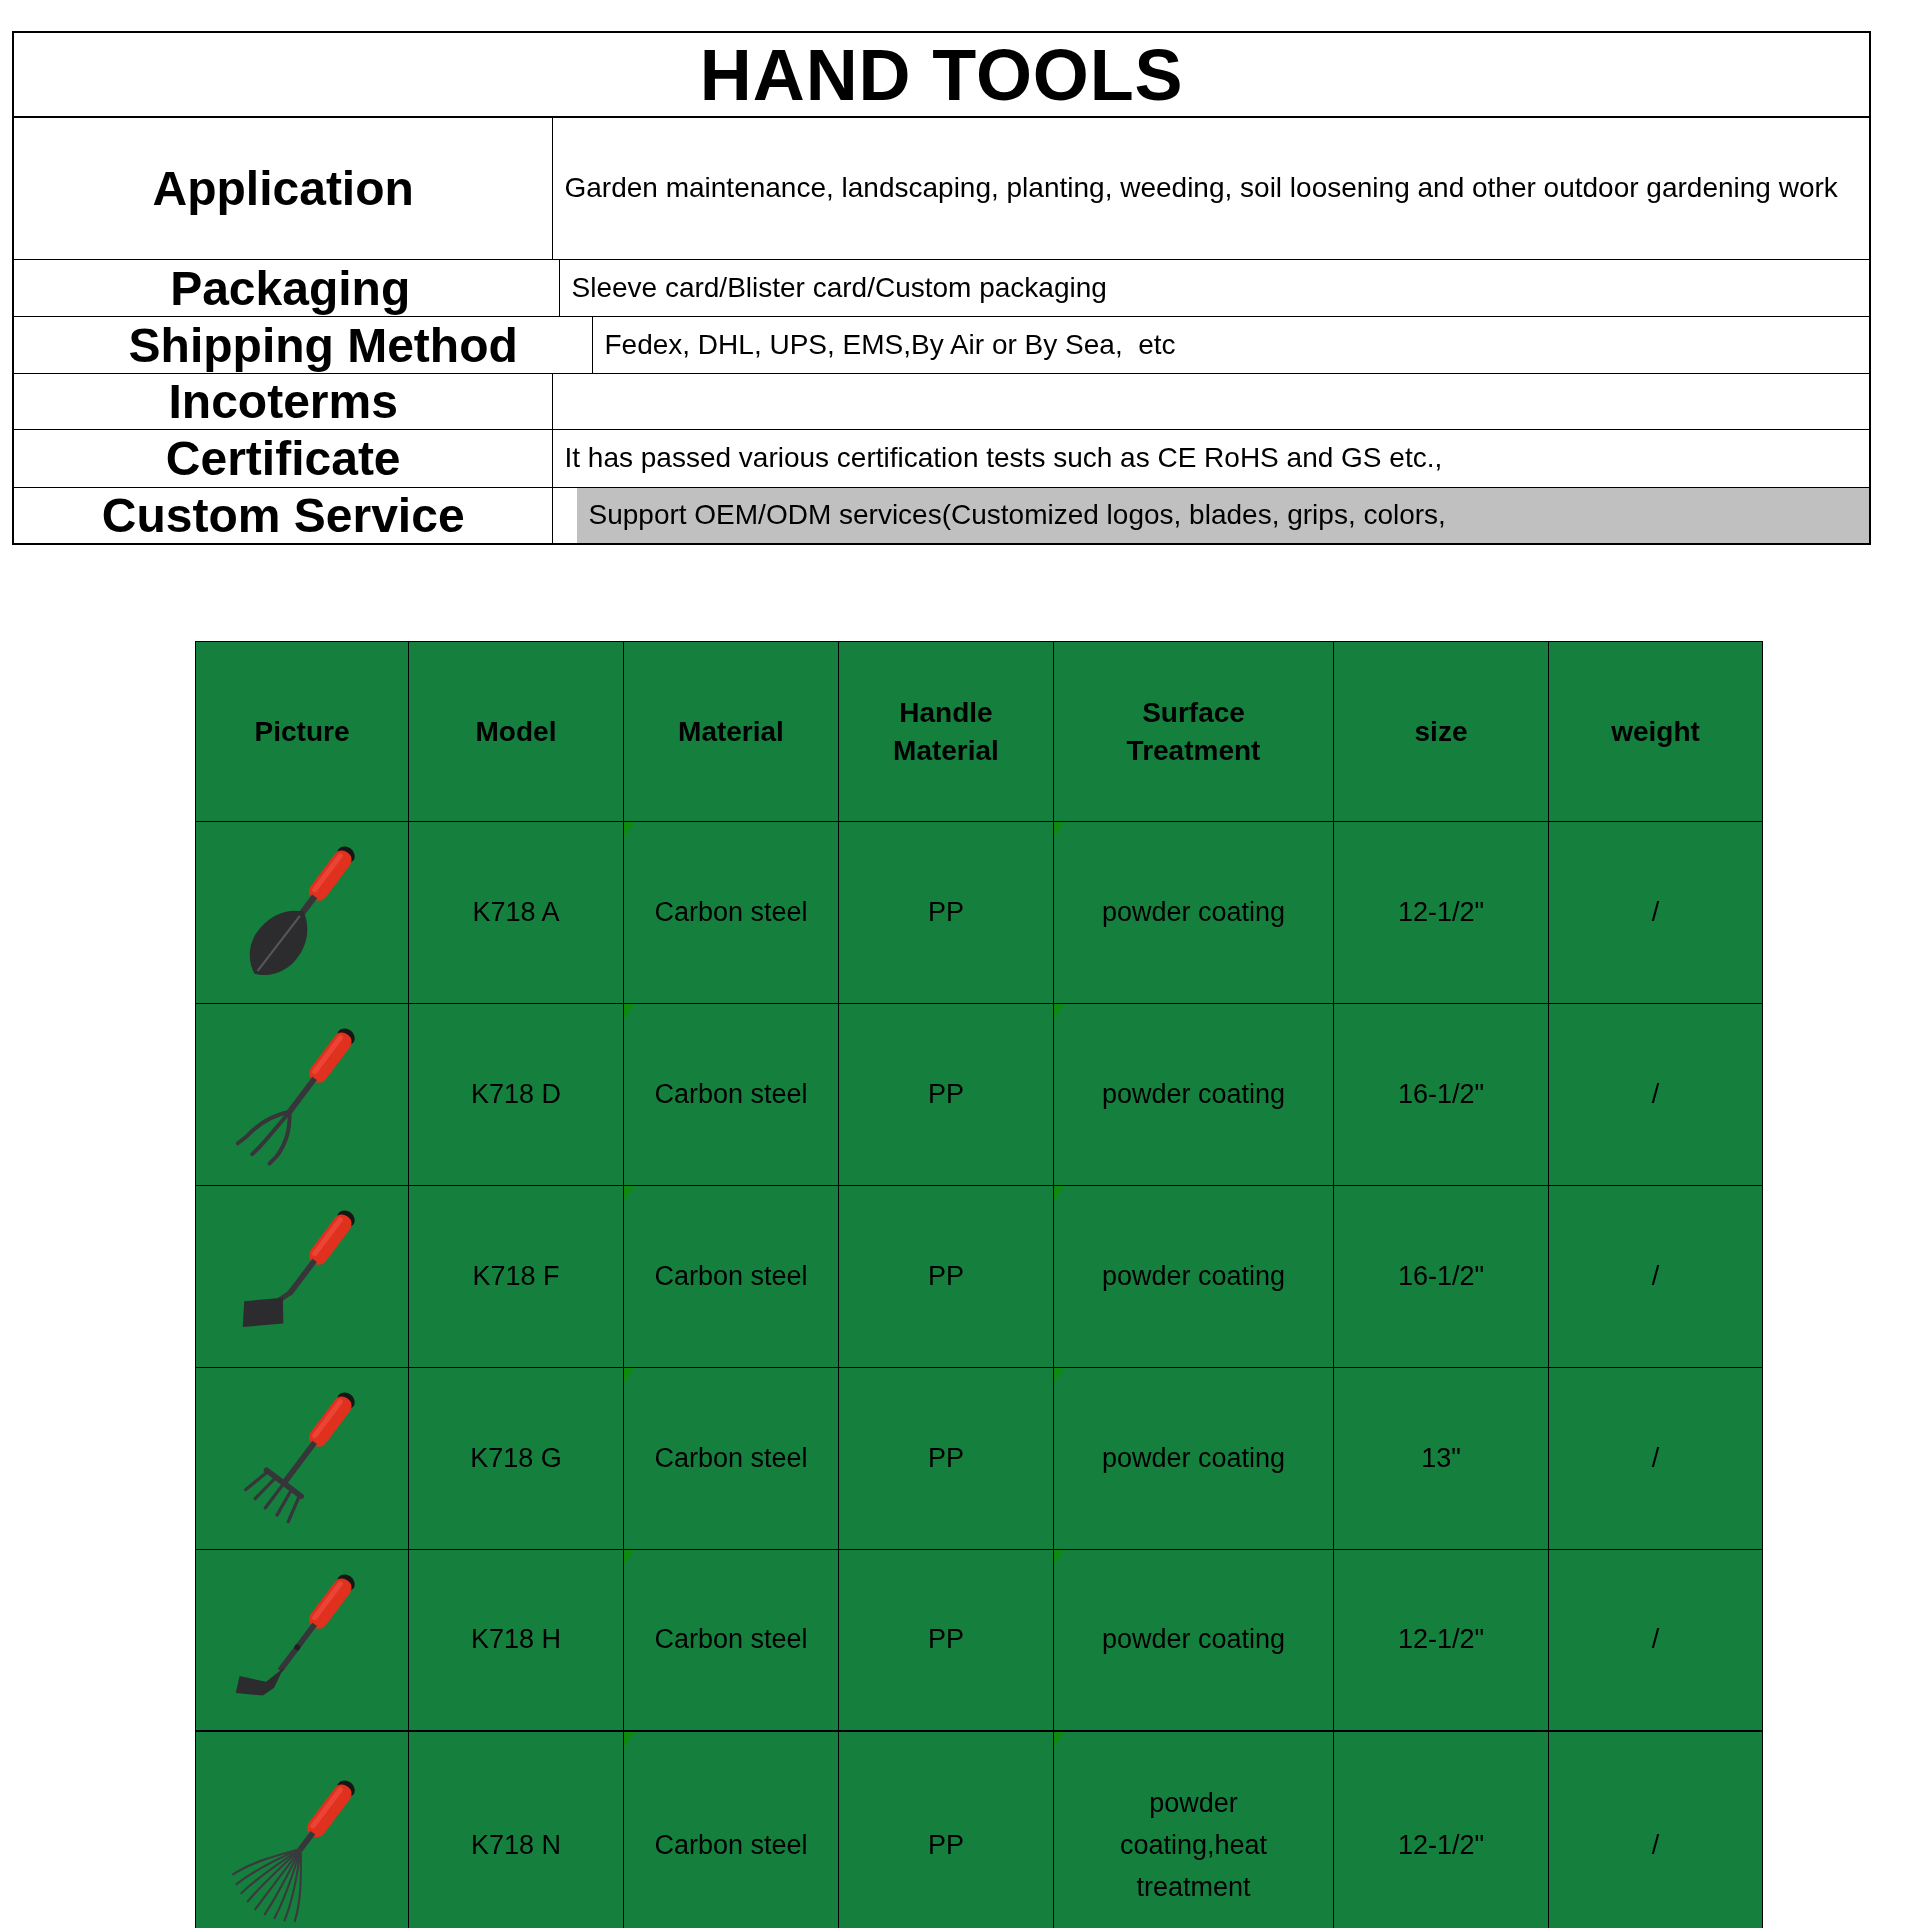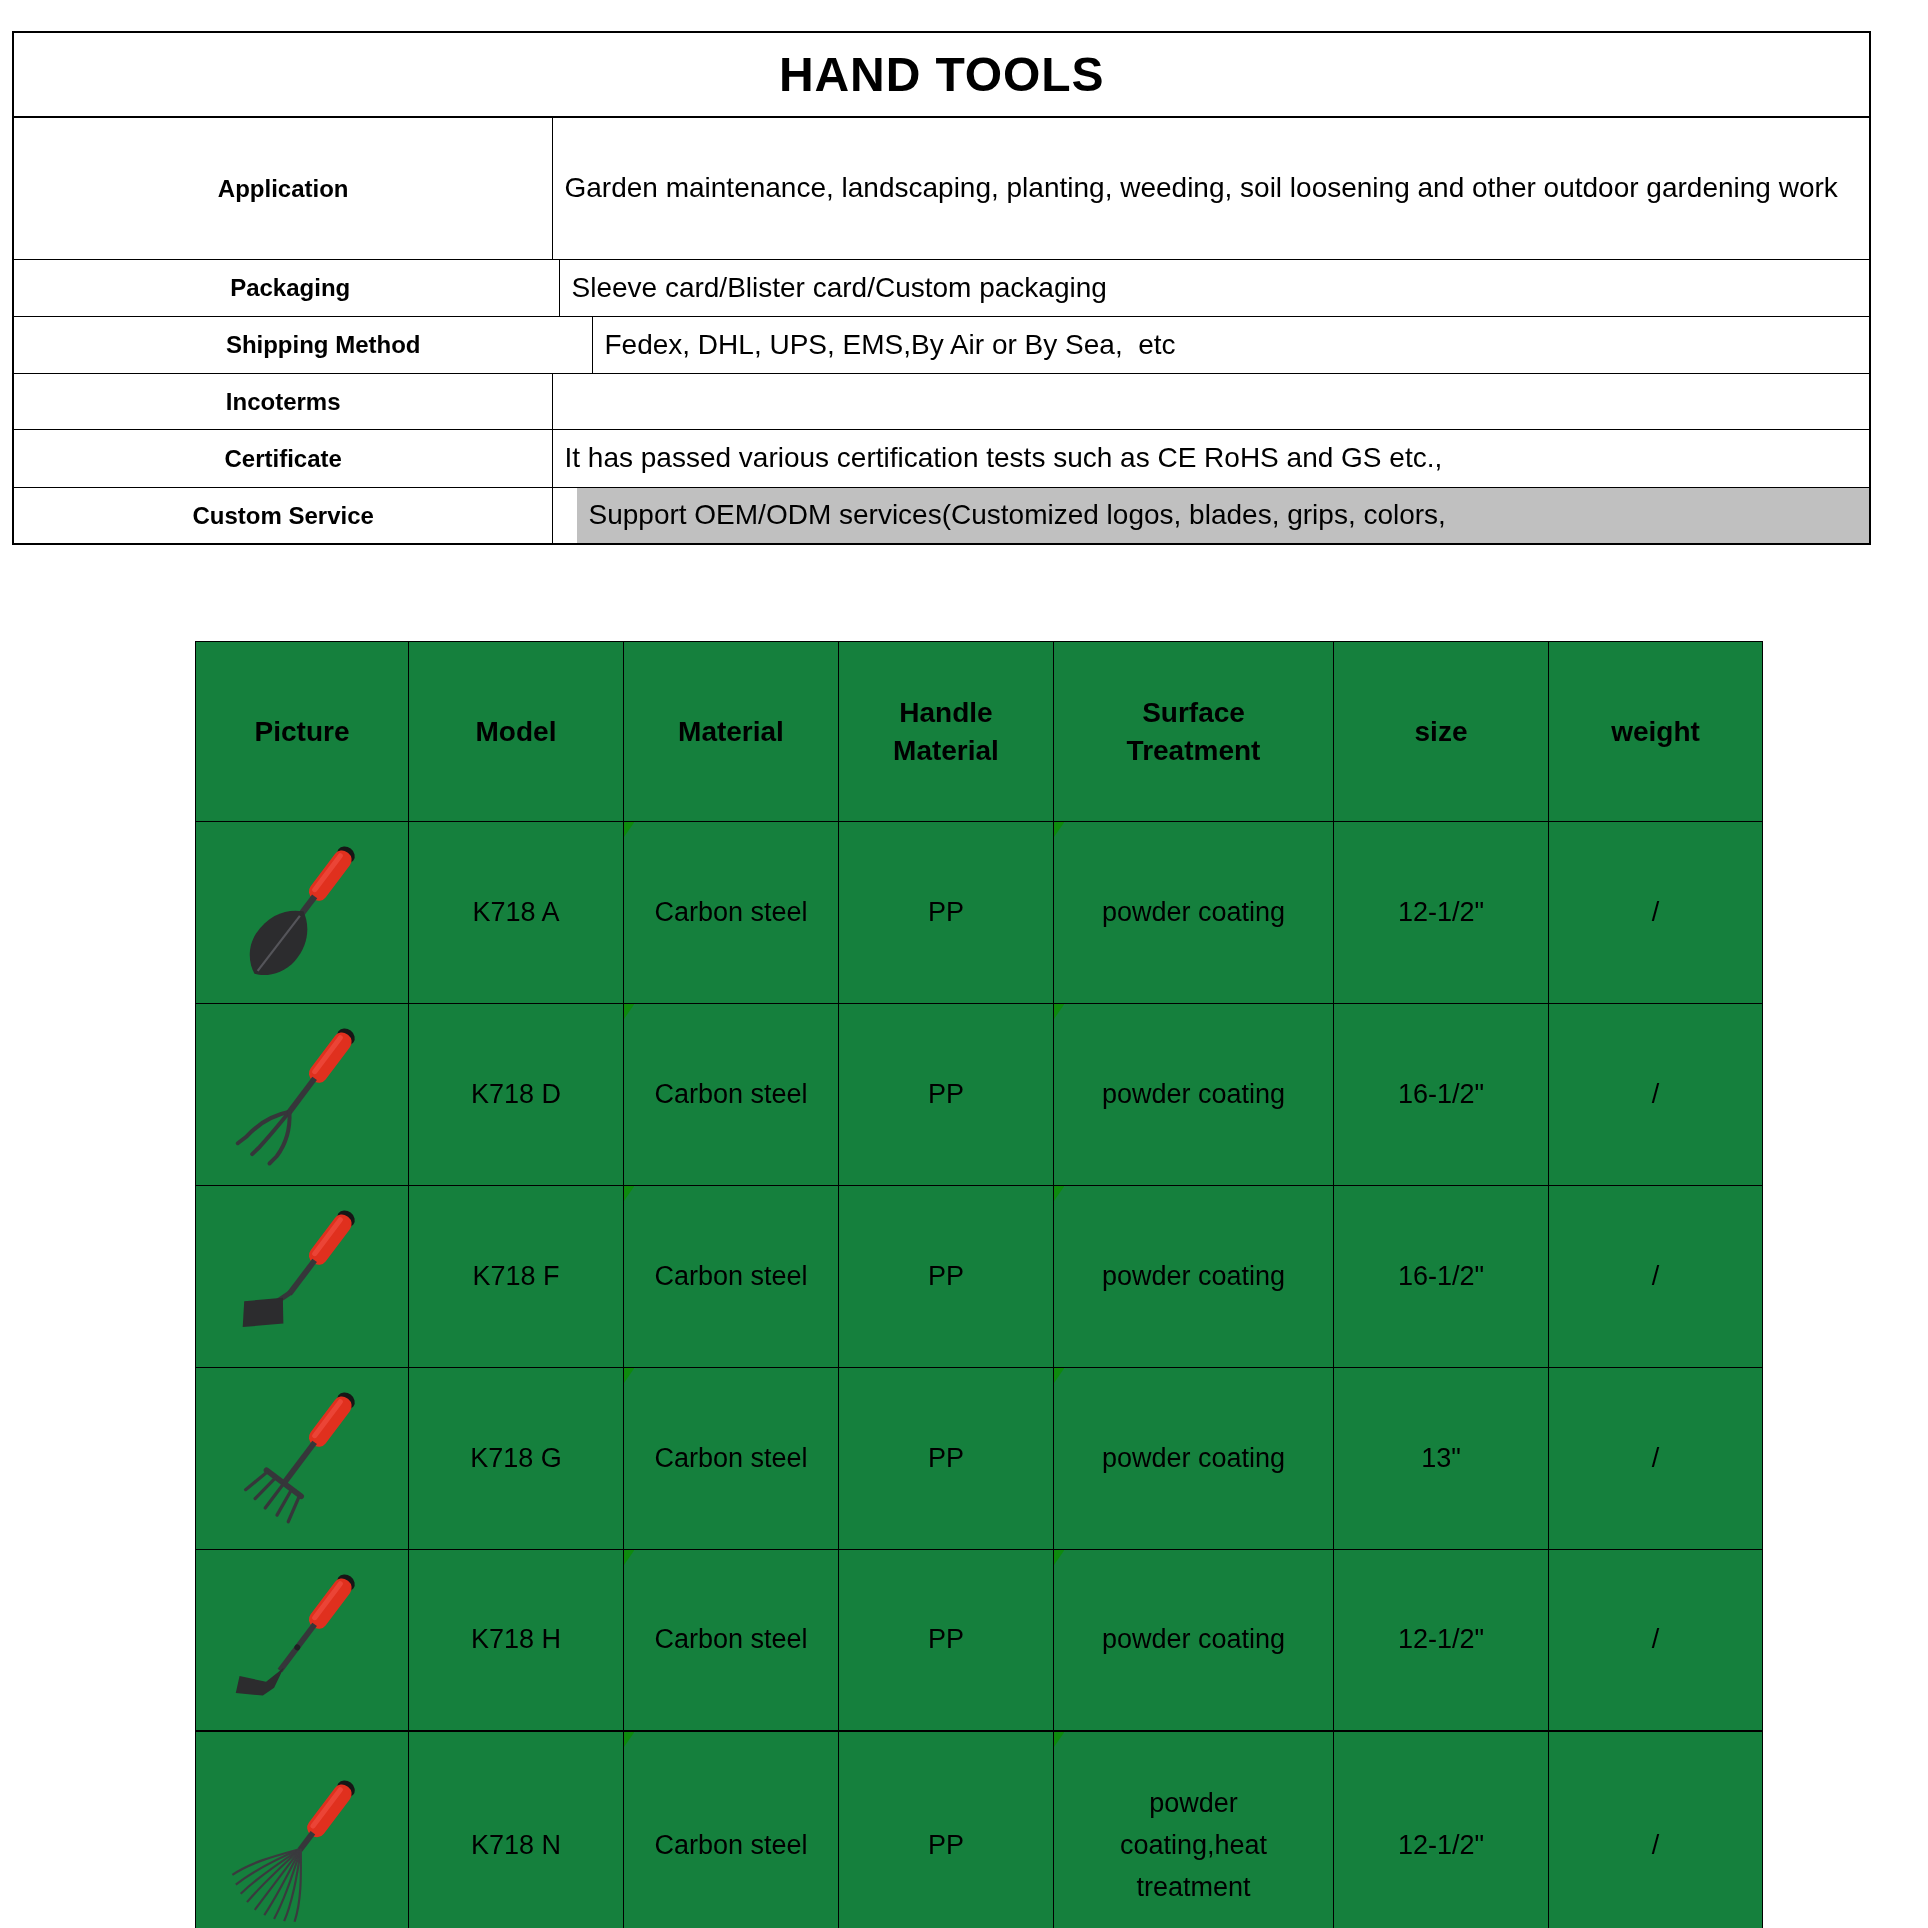--- a/index.html
+++ b/index.html
@@ -5,26 +5,26 @@
   * { box-sizing: border-box; margin: 0; padding: 0; }
   html,body { width: 1928px; height: 1928px; background: #ffffff;
               font-family: "Liberation Sans", sans-serif; color:#000; }
   body { position: relative; }
 
   
   .info-table { position: absolute; left: 12.2px; top: 31px; width: 1859px;
                 border: 2.8px solid #000; background:#fff; }
   .title-row { height: 85px; display:flex; align-items:center; justify-content:center;
                border-bottom: 2.8px solid #000; }
-  .title-row span { font-size: 48px; font-weight: bold; letter-spacing: 0.9px; }
+  .title-row span { font-size: 72px; font-weight: bold; letter-spacing: 0.9px; }
   .info-row { display: flex; border-top: 1.9px solid #000; }
   .info-row:first-child { border-top: none; }
   .info-label { width: 539px; flex: 0 0 539px; border-right: 1.9px solid #000;
                 display:flex; align-items:center; justify-content:center;
-                font-weight: bold; font-size: 24px; text-align:center; }
+                font-weight: bold; font-size: 48px; text-align:center; }
   .info-value { flex: 1; display:flex; align-items:center; font-size: 28px;
                 padding: 0 11.3px; line-height: 1.45; white-space: pre-wrap; }
   .info-row-0 { height: 141px; }
   .info-row-1 { height: 57px; padding-left: 7px; }
   .info-row-2 { height: 57px; padding-left: 40px; }
   .info-row-3 { height: 56px; }
   .info-row-4 { height: 58px; }
   .info-row-5 { height: 56px; gap: 24px; }
   .info-value.highlight { background: #c0c0c0; }
 

